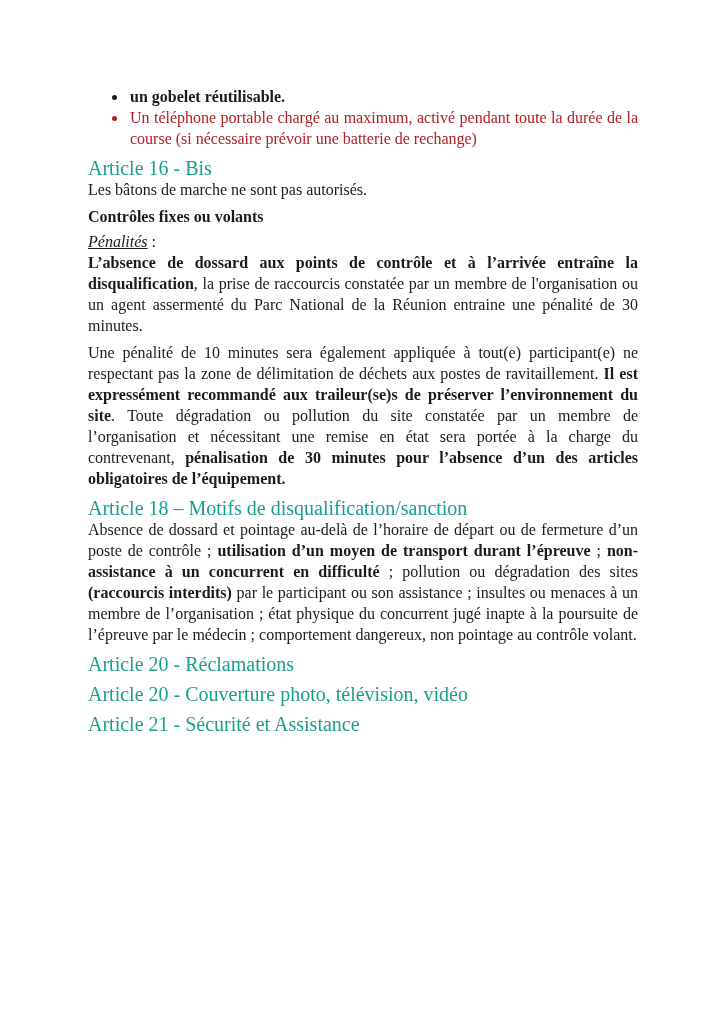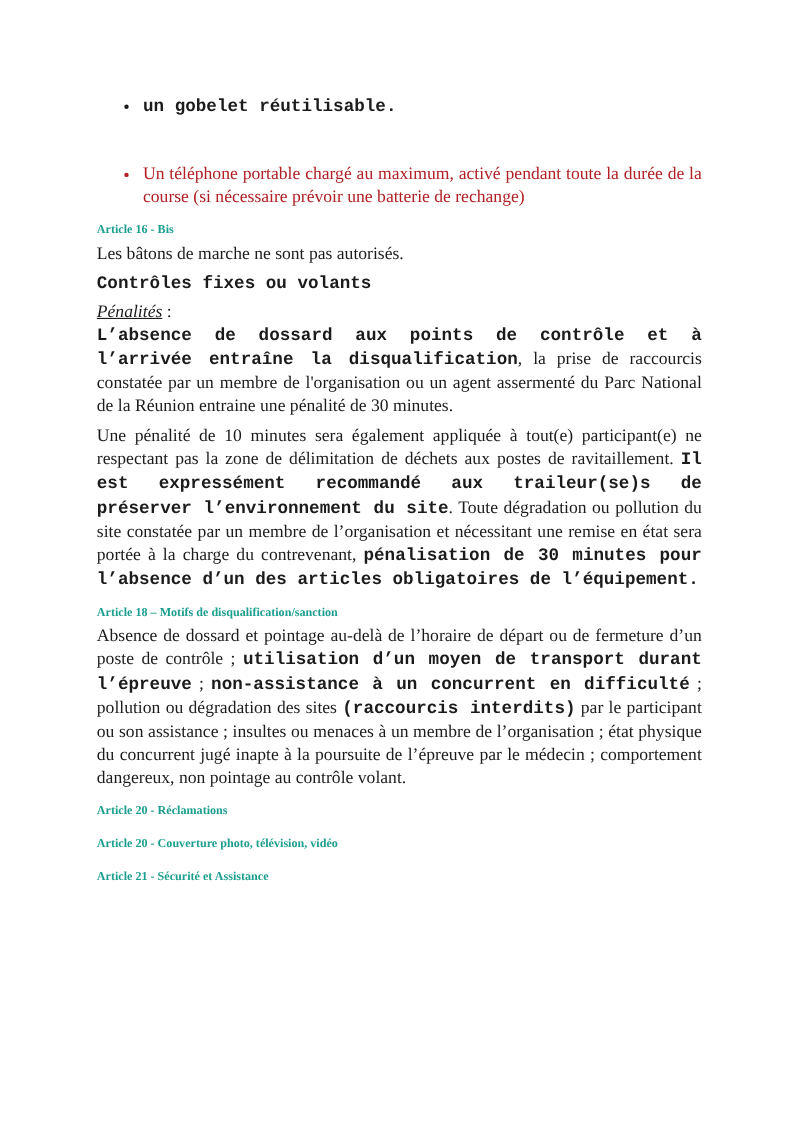--- a/index.html
+++ b/index.html
@@ -22,33 +22,33 @@
     line-height:21px;
   }
   ul.bullets{
     margin:0 0 4px 0;
     padding:0 0 0 40px;
   }
   ul.bullets li{
     padding-left:2px;
     margin:0;
   }
-  ul.bullets li.red{color:var(--red);margin-top:40px;}
+  ul.bullets li.red{color:var(--red);}
   h2.heading{
     margin:9px 0 0 0;
-    font-size:11px;
+    font-size:20px;
     line-height:21px;
-    font-weight:700;
+    font-weight:400;
     color:var(--teal);
   }
   p.para{margin:0 0 6px 0;}
   p.para.tight{margin-bottom:4px;}
   p.para.label{margin:2px 0 0 0;}
   .justify{text-align:justify;}
-  .b{font-weight:700;font-family:Liberation Mono, monospace;}
+  .b{font-weight:700;}
   .i{font-style:italic;}
   .u{text-decoration:underline;}
   .red{color:var(--red);}
 </style>
 </head>
 <body>
 
 <div class="page">
   <div class="content" id="doc">
       <ul class="bullets">

